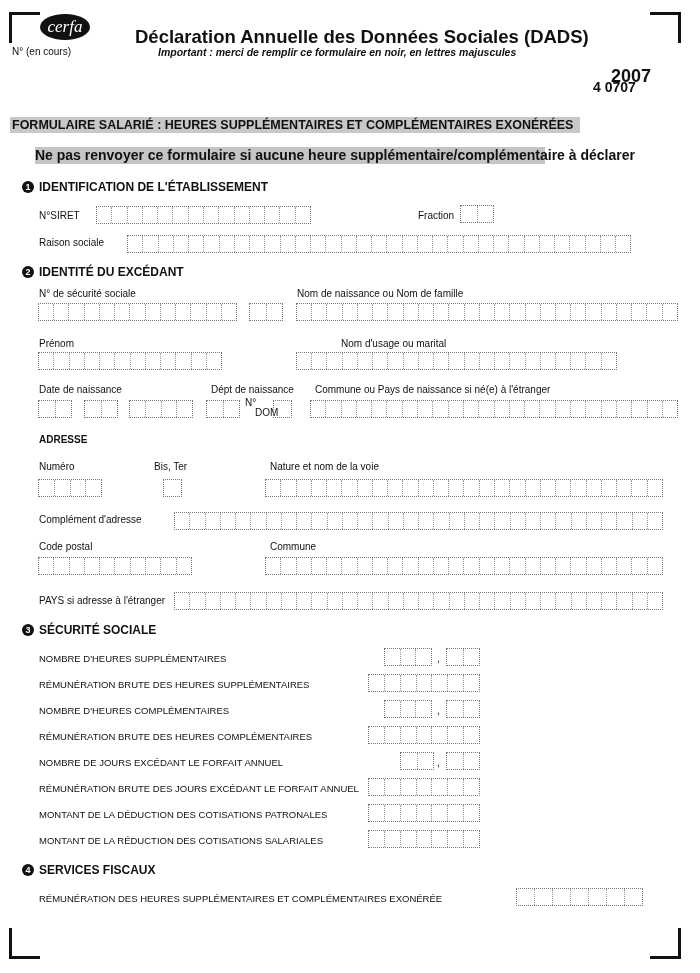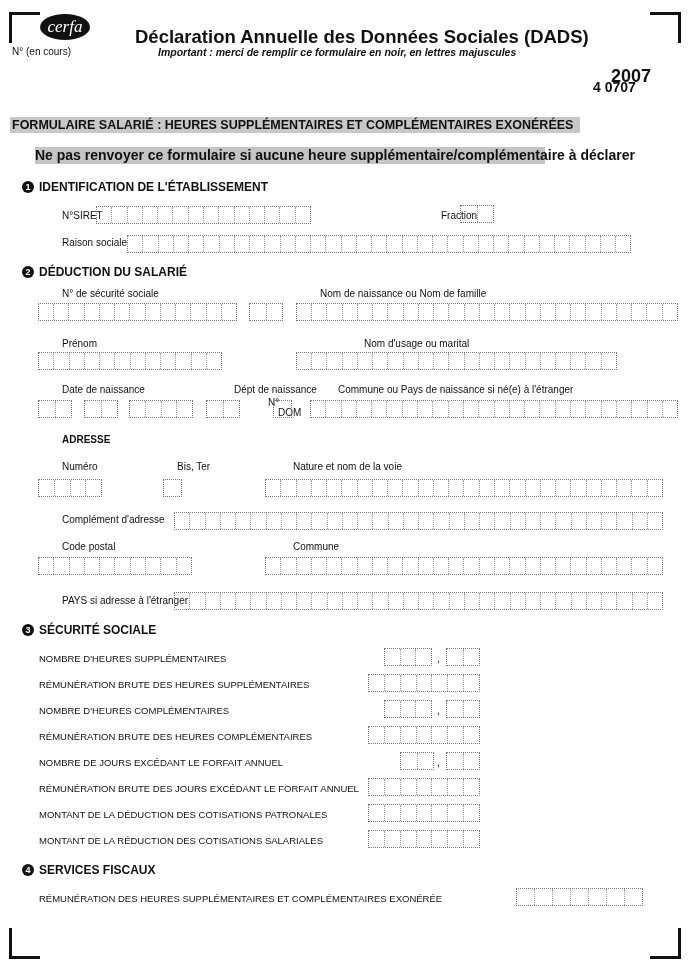--- a/index.html
+++ b/index.html
@@ -13,21 +13,21 @@
   .cerfa { left:40px; top:14px; width:50px; height:26px; background:#111; color:#fff; border-radius:50%; font-family:"Liberation Serif", serif; font-style:italic; font-size:17px; text-align:center; line-height:25px; }
   .small { font-size:10px; }
   .title { left:135px; top:26px; font-size:18.5px; font-weight:bold; }
   .year { left:611px; top:26px; font-size:18px; font-weight:bold;margin-top:40px; }
   .subtitle { left:158px; top:46px; font-size:10.5px; font-style:italic; font-weight:bold;text-align:right; }
   .formnum { left:593px; top:79px; font-size:14px; font-weight:bold; }
   .banner1 { left:10px; top:117px; width:568px; height:16px; background:#c8c8c8; font-size:12.5px; font-weight:bold; line-height:17px; padding-left:2px; white-space:nowrap; }
   .banner2 { left:35px; top:147px; width:510px; height:17px; background:#c4c4c4; font-size:14px; font-weight:bold; line-height:17px; text-align:center; white-space:nowrap; }
   .sec { font-size:12px; font-weight:bold; display:flex; align-items:center; }
   .num { display:inline-block; width:12px; height:12px; background:#111; color:#fff; border-radius:50%; font-size:9px; text-align:center; line-height:12px; margin-right:5px; }
-  .lbl { font-size:10px; white-space:nowrap;margin-left:23px; }
+  .lbl { font-size:10px; white-space:nowrap; }
   .lbl-sm { font-size:9.5px; white-space:nowrap; }
   .boxes { display:flex; height:16px; border:1px dotted #777; }
   .boxes span { flex:1; border-right:1px dotted #999; }
   .boxes span:last-child { border-right:none; }
   .comma { font-size:10px; }
 </style>
 </head>
 <body>
 
 <div class="corner c-tl"></div>
@@ -103,21 +103,21 @@
     <span></span>
     <span></span>
     <span></span>
     <span></span>
     <span></span>
     <span></span>
   </div>
 
 <div class="abs sec" style="left:22px;top:265px;">
   <span class="num">2</span>
-  <span>DÉDUCTION DU SALARIÉ</span>
+  <span>IDENTITÉ DU EXCÉDANT</span>
 </div>
 <div class="abs lbl" style="left:39px;top:288px;">N° de sécurité sociale</div>
 <div class="abs boxes" style="left:38px;top:303px;width:197px;">
     <span></span>
     <span></span>
     <span></span>
     <span></span>
     <span></span>
     <span></span>
     <span></span>

